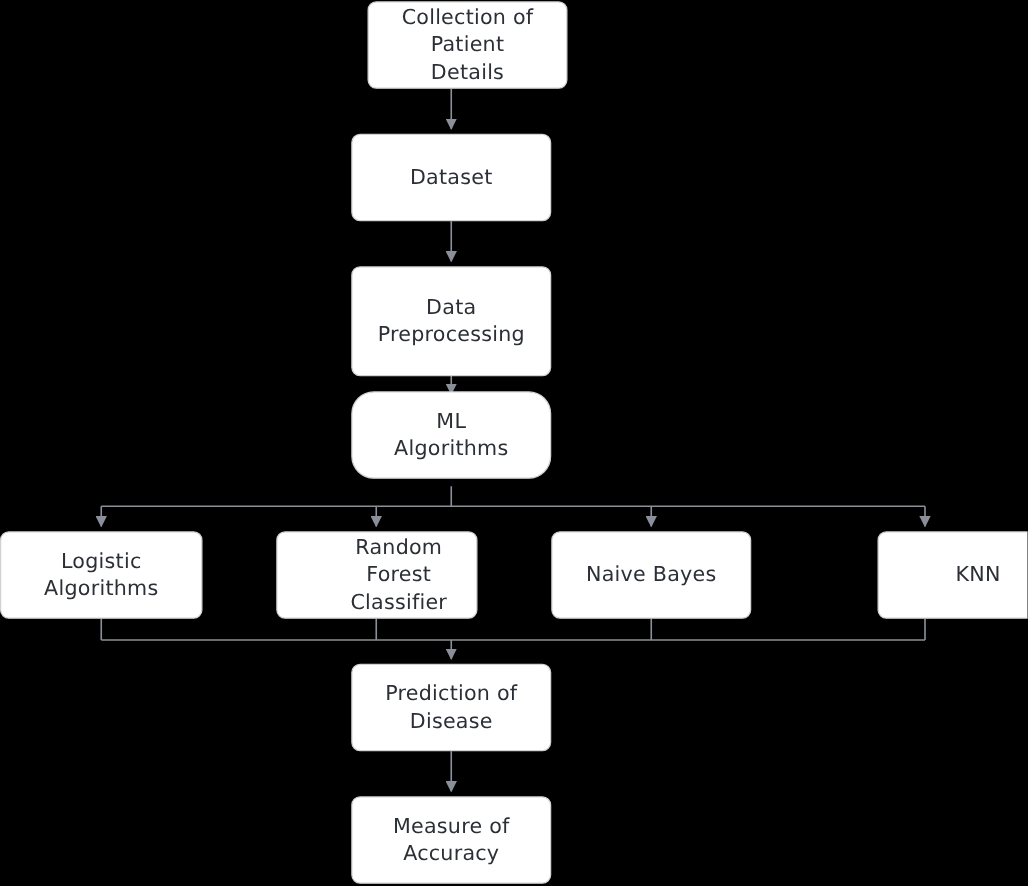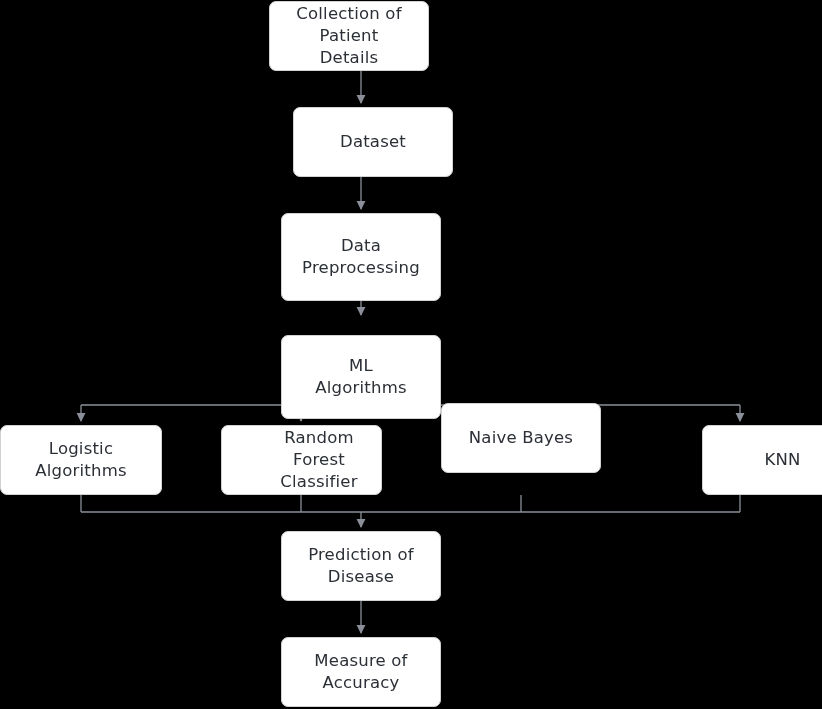--- a/index.html
+++ b/index.html
@@ -83,52 +83,52 @@
       <path d="M 301 495 L 301 512"></path>
       <path d="M 521 495 L 521 512"></path>
       <path d="M 740 495 L 740 512"></path>
       <path d="M 81 512 L 740 512"></path>
       <path d="M 361 512 L 361 527" marker-end="url(#arrow)"></path>
 
       <path d="M 361 601 L 361 633" marker-end="url(#arrow)"></path>
     </g>
   </svg>
 
-  <div class="node" style="left:269px; top:1px; width:160px; height:70px;">
+  <div class="node" style="left:294px; top:1px; width:160px; height:70px;">
     <span class="label">Collection of
 Patient
 Details</span>
   </div>
 
-  <div class="node" style="left:281px; top:107px; width:160px; height:70px;margin-left:12px;">
+  <div class="node" style="left:281px; top:107px; width:160px; height:70px;">
     <span class="label">Dataset</span>
   </div>
 
   <div class="node" style="left:281px; top:213px; width:160px; height:88px;">
     <span class="label">Data
 Preprocessing</span>
   </div>
 
-  <div class="node" style="left:281px; top:335px; width:160px; height:84px;">
+  <div class="node" style="left:281px; top:313px; width:160px; height:70px;border-radius:18px;">
     <span class="label">ML
 Algorithms</span>
   </div>
 
   <div class="node" style="left:0px; top:425px; width:162px; height:70px;">
     <span class="label">Logistic
 Algorithms</span>
   </div>
 
   <div class="node" style="left:221px; top:425px; width:161px; height:70px;padding-left:35px;">
     <span class="label">Random
 Forest
 Classifier</span>
   </div>
 
-  <div class="node" style="left:441px; top:403px; width:160px; height:70px;">
+  <div class="node" style="left:441px; top:425px; width:160px; height:70px;">
     <span class="label">Naive Bayes</span>
   </div>
 
   <div class="node" style="left:661px; top:425px; width:161px; height:70px;margin-left:41px;">
     <span class="label">KNN</span>
   </div>
 
   <div class="node" style="left:281px; top:637px; width:160px; height:70px;">
     <span class="label">Measure of
 Accuracy</span>

